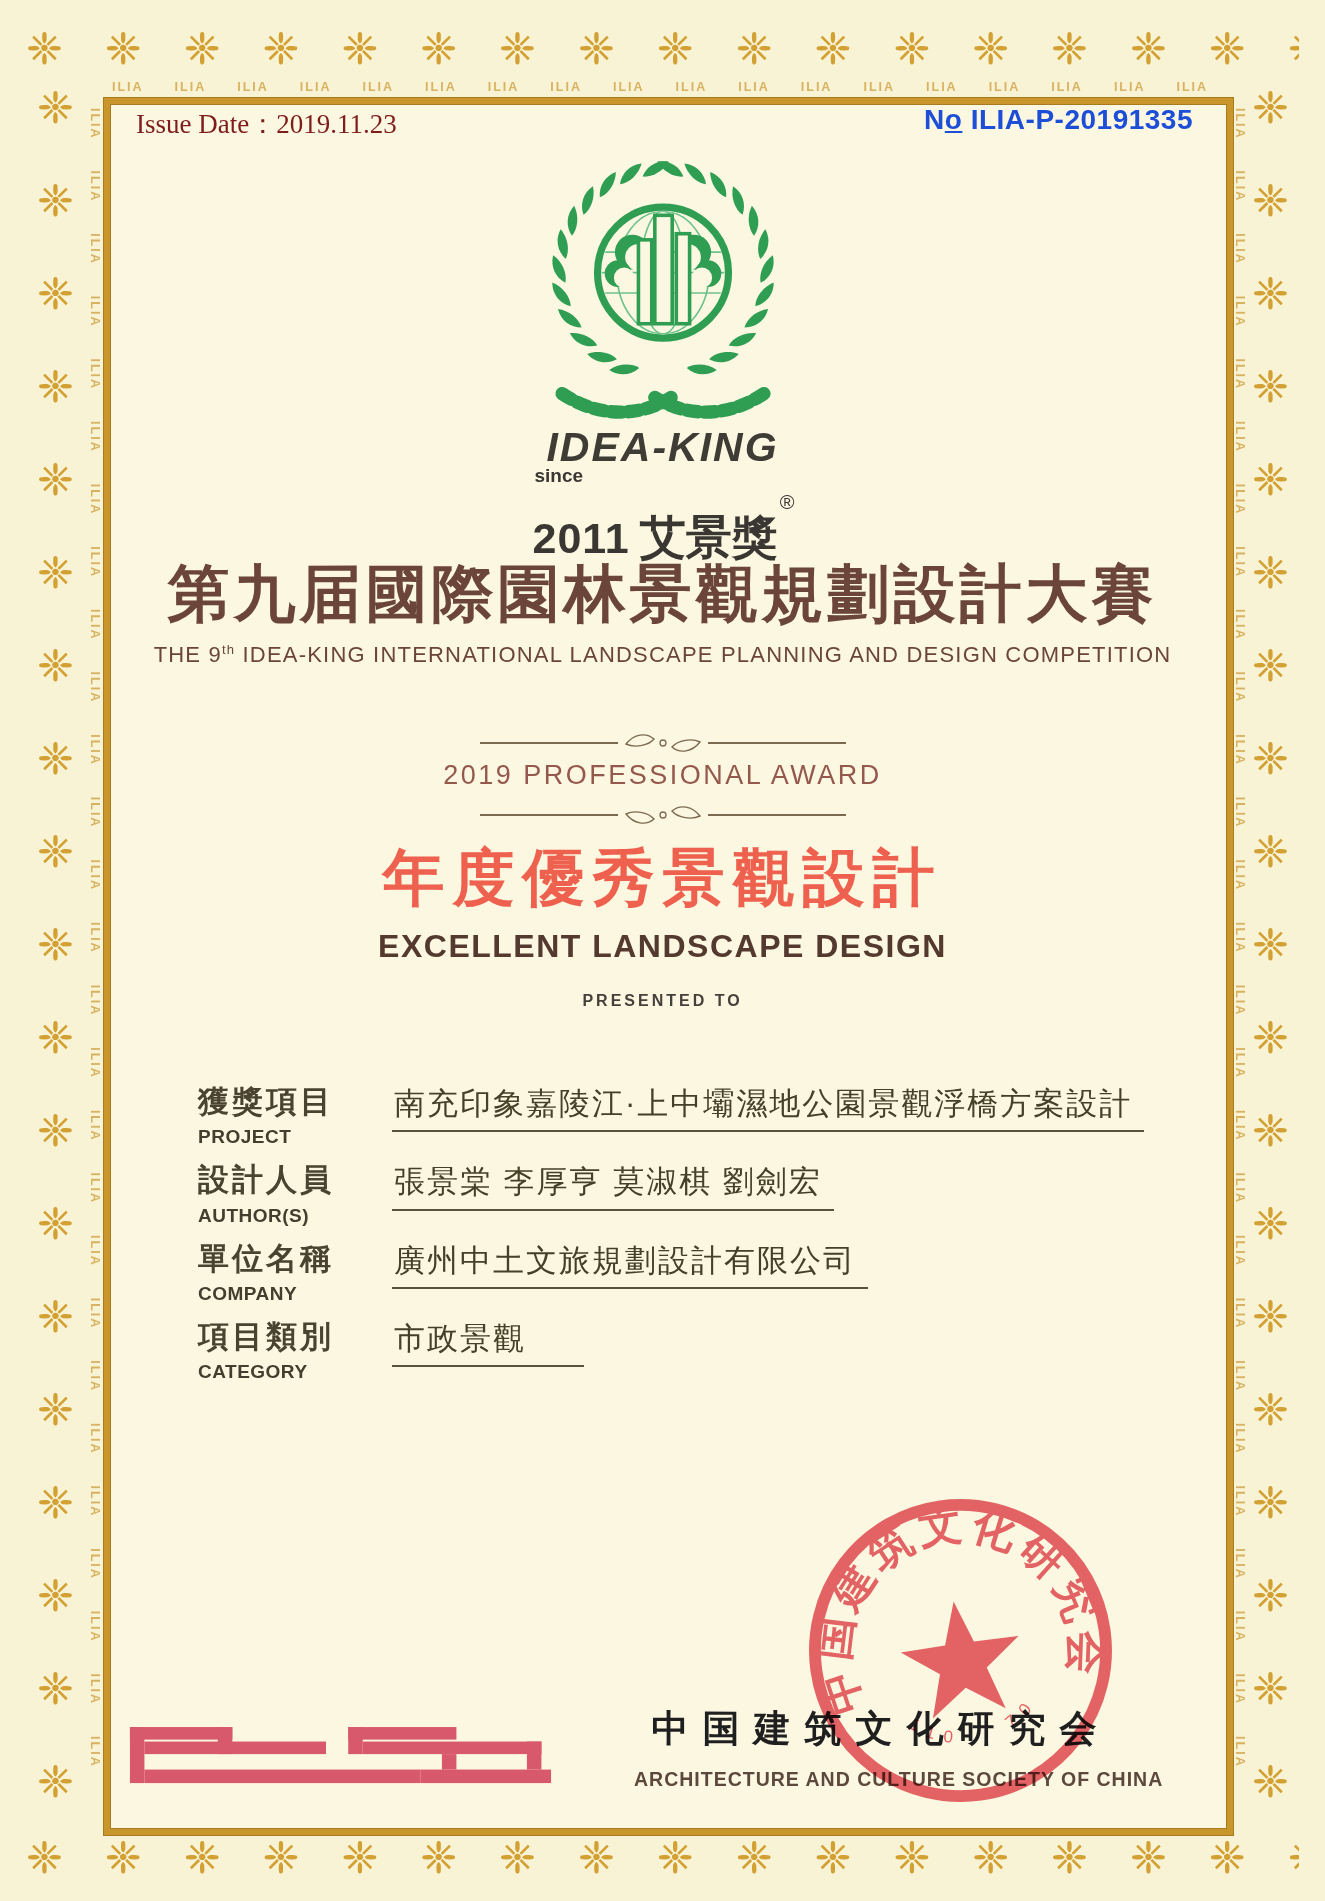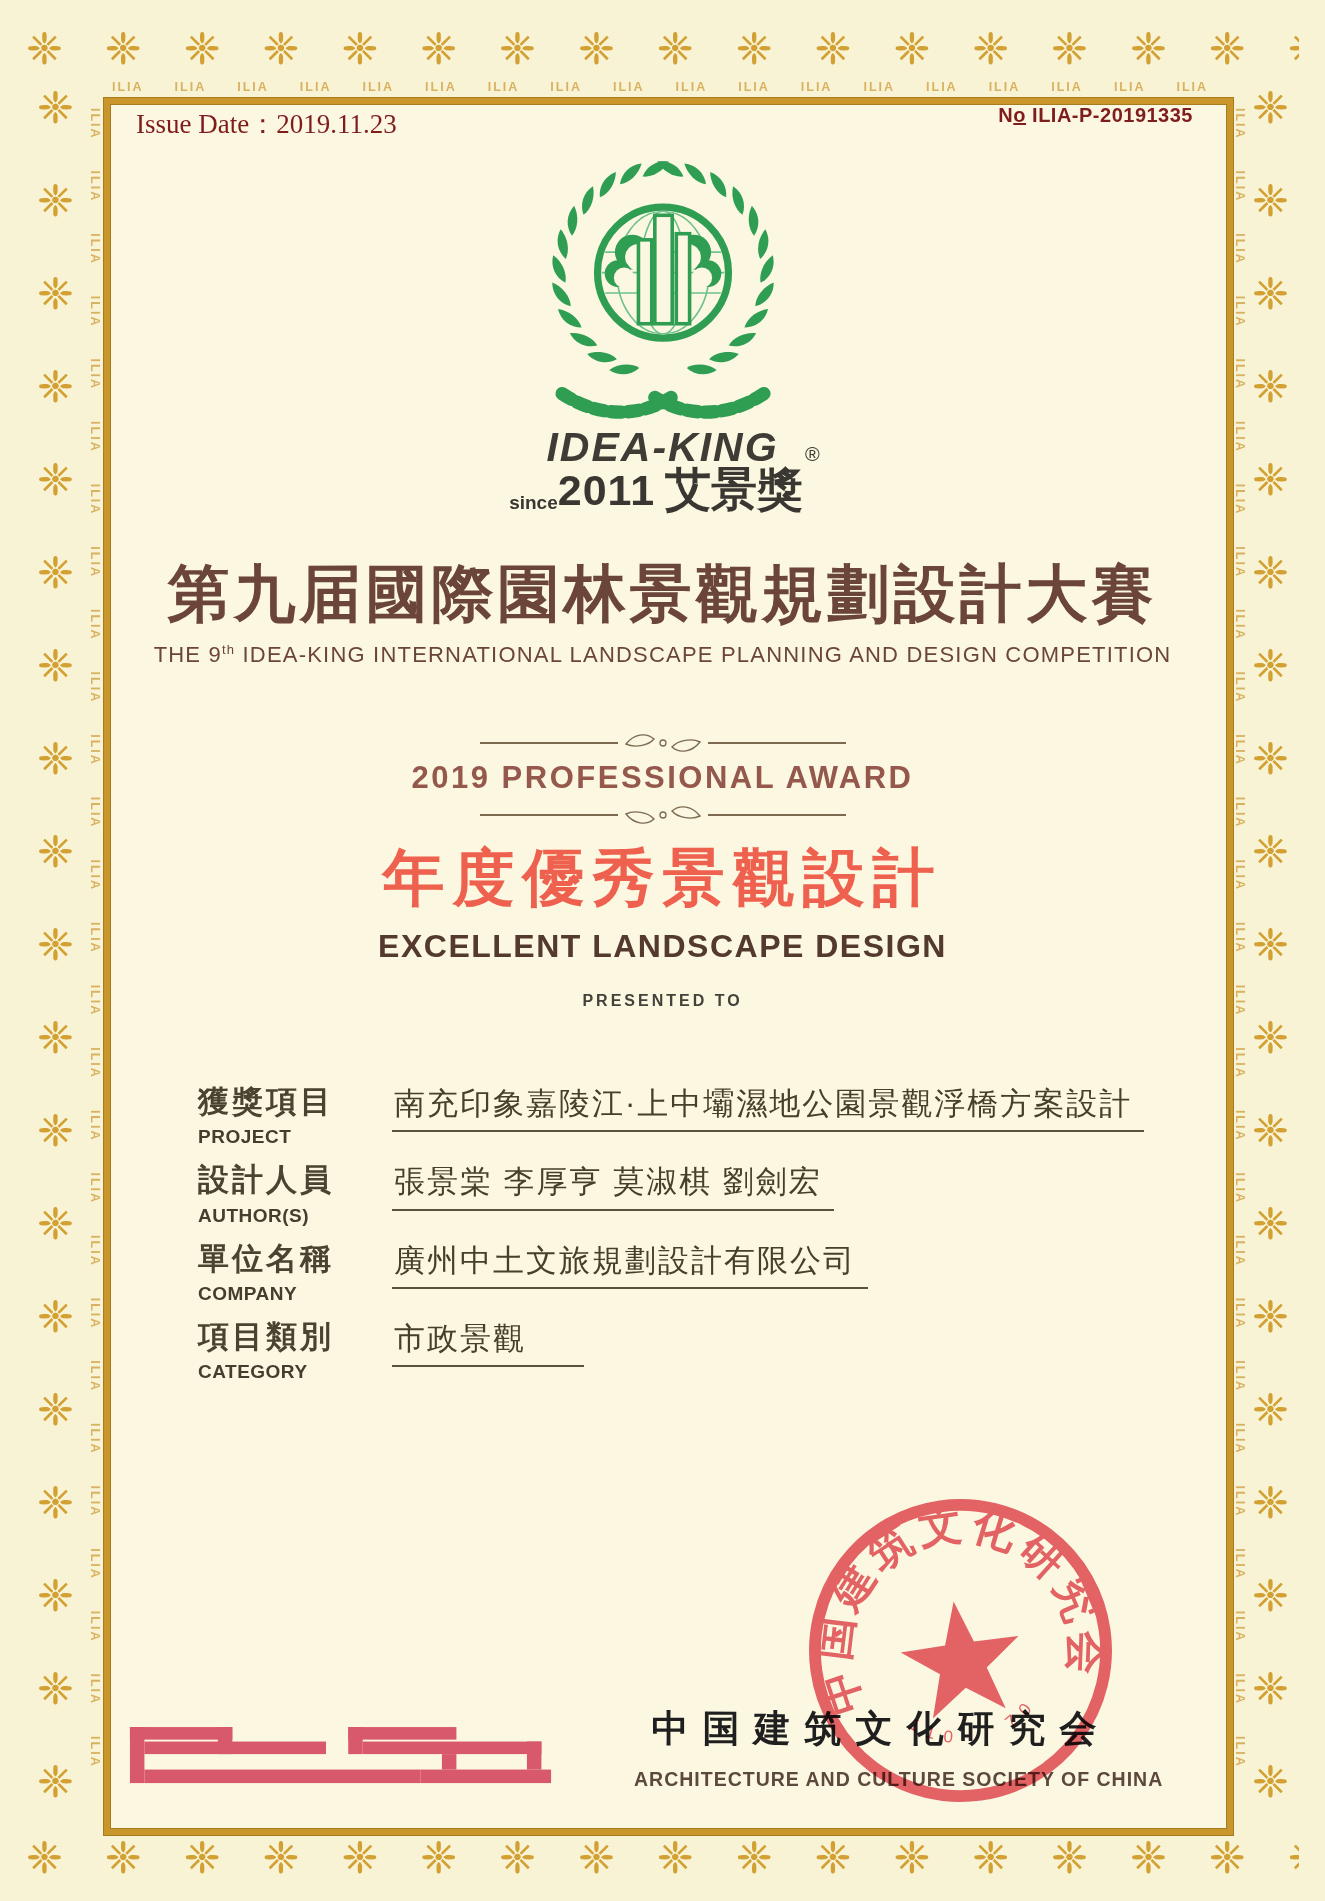--- a/index.html
+++ b/index.html
@@ -18,45 +18,45 @@
   .i-bottom{left:112px;right:112px;bottom:70px;height:22px;line-height:22px;}
   .i-left{left:78px;top:108px;bottom:108px;width:24px;writing-mode:vertical-rl;}
   .i-right{right:78px;top:108px;bottom:108px;width:24px;writing-mode:vertical-rl;}
   .frame{position:absolute;left:104px;top:98px;width:1117px;height:1725px;
          border:6px solid #c8962b;background:#fbf7e1;
          box-shadow:inset 0 0 0 1px #a87c1e, 0 0 0 1px #a87c1e;}
 
   
   .issue{position:absolute;left:136px;top:106px;font-family:"Liberation Serif",serif;
          font-size:27px;color:#7f1d1d;}
-  .certno{position:absolute;right:132px;top:104px;font-size:20px;font-weight:bold;color:#7f1d1d;letter-spacing:.5px;}
+  .certno{position:absolute;right:132px;top:104px;font-size:28px;font-weight:bold;color:#1d4ed8;letter-spacing:.5px;}
   .certno .u{text-decoration:underline;}
 
   
   .emblem{position:absolute;left:50%;transform:translateX(-50%);top:158px;width:252px;height:266px;}
   .brand{position:absolute;left:0;right:0;top:424px;text-align:center;font-size:41px;font-weight:800;
          font-style:italic;color:#3f3b35;letter-spacing:2px;}
   .sinceRow{position:absolute;left:0;right:0;top:466px;display:flex;justify-content:center;align-items:flex-end;color:#3a3733;}
-  .sinceStack{display:flex;flex-direction:row;align-items:flex-end;line-height:1;}
+  .sinceStack{display:flex;flex-direction:column;align-items:flex-start;line-height:1;gap:32px;}
   .sinceStack .s1{font-size:19px;font-weight:bold;margin-left:2px;}
   .sinceStack .s2{font-size:43px;font-weight:bold;letter-spacing:1px;}
   .brandCn{font-size:46px;font-weight:bold;margin-left:10px;line-height:1;}
   .reg{font-size:20px;vertical-align:top;position:relative;top:-22px;left:2px;font-weight:normal;}
 
   
   .titleCn{position:absolute;left:0;right:0;top:552px;text-align:center;
            font-family:"Liberation Serif","DejaVu Serif",serif;font-weight:bold;
            font-size:62px;color:#6b4539;letter-spacing:4px;}
   .titleEn{position:absolute;left:0;right:0;top:642px;text-align:center;font-size:22px;
            font-weight:500;color:#6b4539;letter-spacing:1.2px;}
   .titleEn sup{font-size:13px;}
   .divider{position:absolute;left:50%;transform:translateX(-50%);width:370px;height:26px;}
   .d1{top:730px;} .d2{top:802px;transform:translateX(-50%) scaleX(-1);}
-  .awardYear{position:absolute;left:0;right:0;top:760px;text-align:center;font-size:31px;
-             font-weight:700;color:#95584c;letter-spacing:2.5px;}
+  .awardYear{position:absolute;left:0;right:0;top:760px;text-align:center;font-size:27px;
+             font-weight:400;color:#95584c;letter-spacing:2.5px;}
   .awardCn{position:absolute;left:0;right:0;top:836px;text-align:center;font-weight:bold;
            font-family:"Liberation Serif","DejaVu Serif",serif;
            font-size:62px;color:#ef614f;letter-spacing:8px;}
   .awardEn{position:absolute;left:0;right:0;top:928px;text-align:center;font-size:32px;
            font-weight:800;color:#53392e;letter-spacing:1.5px;}
   .presented{position:absolute;left:0;right:0;top:992px;text-align:center;font-size:16px;
              font-weight:600;color:#44403a;letter-spacing:3px;}
 
   
   .fields{position:absolute;left:198px;top:1082px;width:1010px;}

